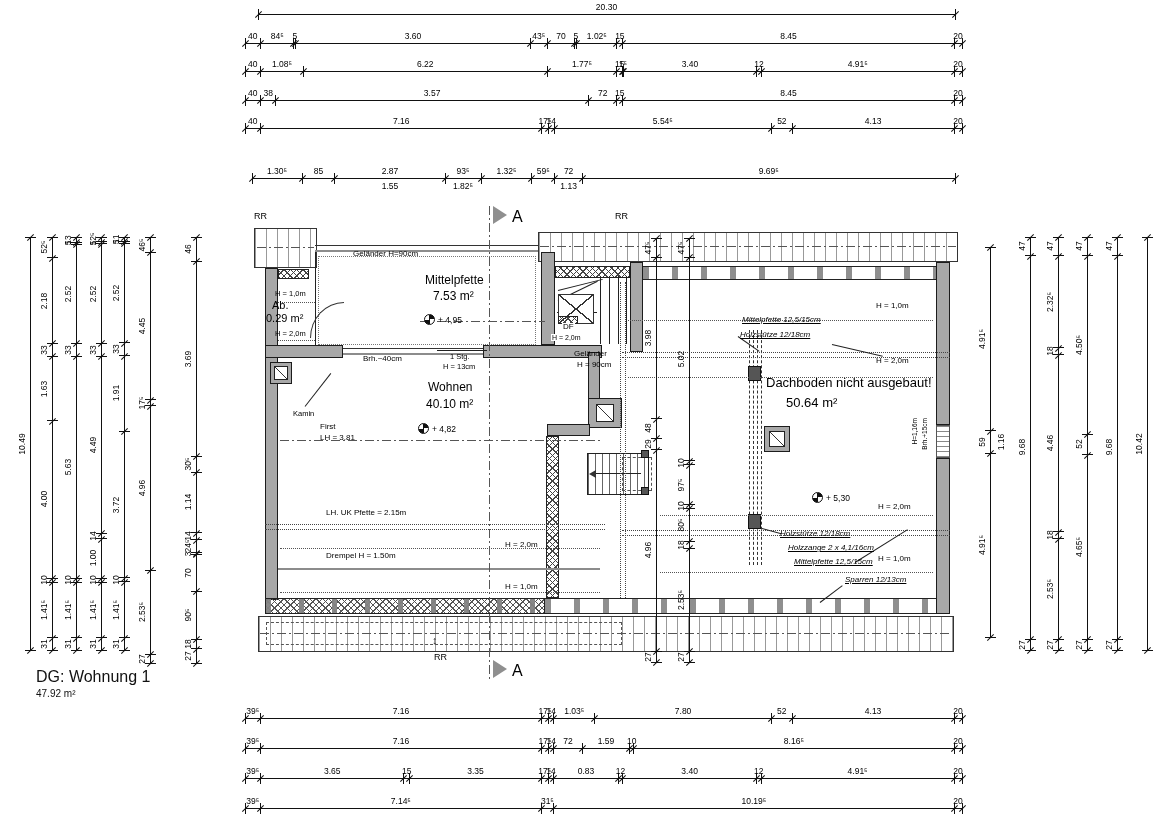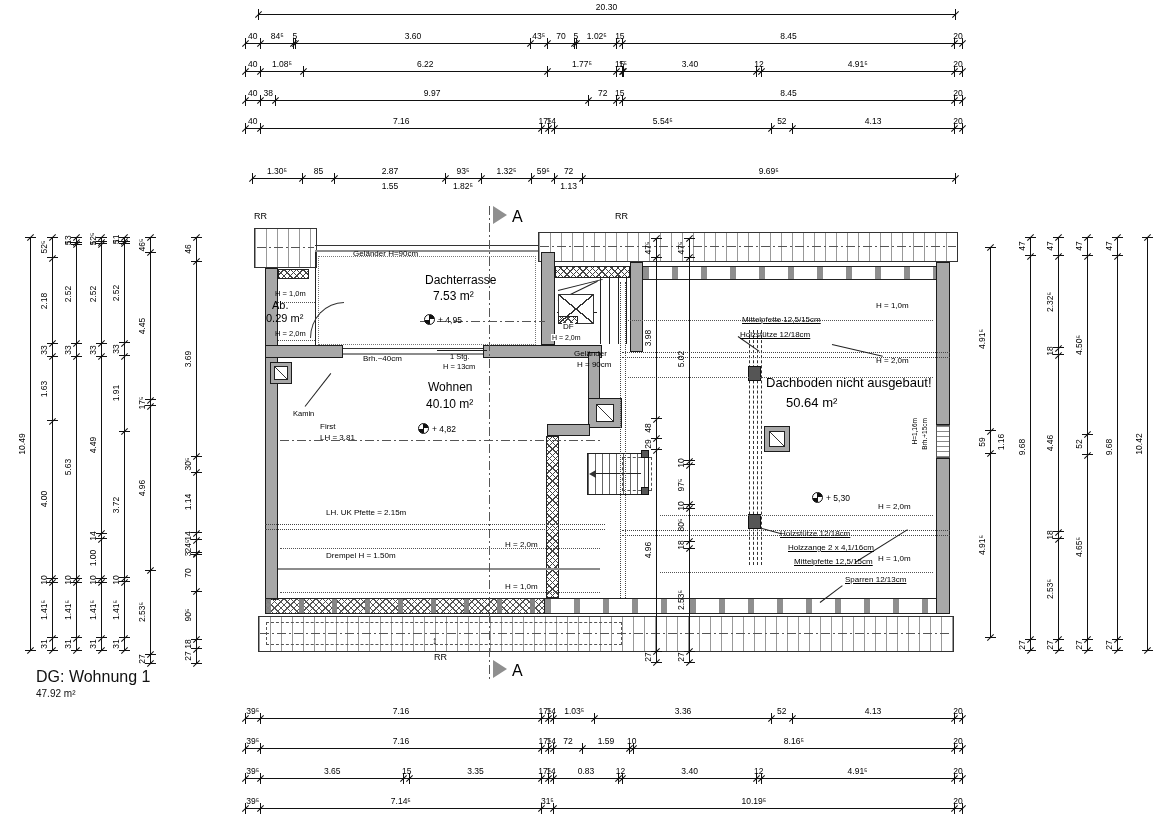--- a/index.html
+++ b/index.html
@@ -9,21 +9,21 @@
   .chain{position:absolute;}
   .ln.h{position:absolute;left:0;top:0;height:0;border-top:1px solid #111;}
   .ln.v{position:absolute;left:0;top:0;width:0;border-left:1px solid #111;}
   .tk{position:absolute;background:#111;}
   .sl{position:absolute;width:9px;height:1px;background:#111;transform:rotate(-45deg);}
   .dl{position:absolute;font-size:8.5px;line-height:1;white-space:nowrap;color:#000;}
   .dl.h{transform:translateX(-50%);}
   .dl.v{transform:translate(-50%,-50%) rotate(-90deg);}
   
   .ann{position:absolute;line-height:1.05;white-space:nowrap;color:#000;}
-  .u{text-decoration:underline;}
+  .u{text-decoration:underline;font-style:italic;}
   .vtx{writing-mode:vertical-rl;transform:rotate(180deg);}
   .bgw{background:#fff;padding:0 1px;}
   
   .lvl{position:absolute;display:flex;align-items:center;gap:3px;font-size:8.5px;}
   .lvl i{width:9px;height:9px;border-radius:50%;border:1px solid #111;flex:0 0 auto;
          background:conic-gradient(#111 0 90deg,#fff 90deg 180deg,#111 180deg 270deg,#fff 270deg 360deg);}
   
   .w{position:absolute;background:#a8a8a8;border:1px solid #1c1c1c;box-sizing:border-box;}
   .xh{position:absolute;border:1px solid #222;box-sizing:border-box;background:
       repeating-linear-gradient(45deg,#444 0 1px,transparent 1px 4.5px),
@@ -241,21 +241,21 @@
       <div class="chain" style="left: 245px; top: 100px;">
         <div class="ln h" style="width: 717px;"></div>
         <div class="tk" style="left: -0.5px; top: -5px; width: 1px; height: 11px;"></div>
         <div class="sl" style="left: -4.5px; top: 0px;"></div>
         <span class="dl h" style="left: 7.84464px; top: -11px;">40</span>
         <div class="tk" style="left: 15.1893px; top: -5px; width: 1px; height: 11px;"></div>
         <div class="sl" style="left: 11.1893px; top: 0px;"></div>
         <span class="dl h" style="left: 23.1417px; top: -11px;">38</span>
         <div class="tk" style="left: 30.0941px; top: -5px; width: 1px; height: 11px;"></div>
         <div class="sl" style="left: 26.0941px; top: 0px;"></div>
-        <span class="dl h" style="left: 187.095px; top: -11px;">9.97</span>
+        <span class="dl h" style="left: 187.095px; top: -11px;">3.57</span>
         <div class="tk" style="left: 343.095px; top: -5px; width: 1px; height: 11px;"></div>
         <div class="sl" style="left: 339.095px; top: 0px;"></div>
         <span class="dl h" style="left: 357.716px; top: -11px;">72</span>
         <div class="tk" style="left: 371.336px; top: -5px; width: 1px; height: 11px;"></div>
         <div class="sl" style="left: 367.336px; top: 0px;"></div>
         <span class="dl h" style="left: 374.778px; top: -11px;">15</span>
         <div class="tk" style="left: 377.219px; top: -5px; width: 1px; height: 11px;"></div>
         <div class="sl" style="left: 373.219px; top: 0px;"></div>
         <span class="dl h" style="left: 543.437px; top: -11px;">8.45</span>
         <div class="tk" style="left: 708.655px; top: -5px; width: 1px; height: 11px;"></div>
@@ -337,21 +337,21 @@
         <div class="sl" style="left: 292.075px; top: 0px;"></div>
         <span class="dl h" style="left: 300.009px; top: -11px;">17⁵</span>
         <div class="tk" style="left: 302.944px; top: -5px; width: 1px; height: 11px;"></div>
         <div class="sl" style="left: 298.944px; top: 0px;"></div>
         <span class="dl h" style="left: 306.192px; top: -11px;">14</span>
         <div class="tk" style="left: 308.44px; top: -5px; width: 1px; height: 11px;"></div>
         <div class="sl" style="left: 304.44px; top: 0px;"></div>
         <span class="dl h" style="left: 329.255px; top: -11px;">1.03⁵</span>
         <div class="tk" style="left: 349.069px; top: -5px; width: 1px; height: 11px;"></div>
         <div class="sl" style="left: 345.069px; top: 0px;"></div>
-        <span class="dl h" style="left: 438.09px; top: -11px;">3.36</span>
+        <span class="dl h" style="left: 438.09px; top: -11px;">7.80</span>
         <div class="tk" style="left: 526.111px; top: -5px; width: 1px; height: 11px;"></div>
         <div class="sl" style="left: 522.111px; top: 0px;"></div>
         <span class="dl h" style="left: 536.818px; top: -11px;">52</span>
         <div class="tk" style="left: 546.524px; top: -5px; width: 1px; height: 11px;"></div>
         <div class="sl" style="left: 542.524px; top: 0px;"></div>
         <span class="dl h" style="left: 628.087px; top: -11px;">4.13</span>
         <div class="tk" style="left: 708.649px; top: -5px; width: 1px; height: 11px;"></div>
         <div class="sl" style="left: 704.649px; top: 0px;"></div>
         <span class="dl h" style="left: 713.074px; top: -11px;">20</span>
         <div class="tk" style="left: 716.5px; top: -5px; width: 1px; height: 11px;"></div>
@@ -795,21 +795,21 @@
         <span class="dl v" style="top: 418.528px; left: -8px;">27</span>
         <div class="tk" style="left: -5px; top: 423.5px; width: 11px; height: 1px;"></div>
         <div class="sl" style="left: -4.5px; top: 424px;"></div>
       </div>
     </div>
   <div id="annotations">
       <div class="ann" style="left: 254px; top: 212px; font-size: 9px;">RR</div>
       <div class="ann" style="left: 615px; top: 212px; font-size: 9px;">RR</div>
       <div class="ann" style="left: 434px; top: 653px; font-size: 9px;">RR</div>
       <div class="ann" style="left: 353px; top: 250px; font-size: 8px;">Geländer H=90cm</div>
-      <div class="ann" style="left: 425px; top: 274px; font-size: 12px;">Dachterrasse</div>
+      <div class="ann" style="left: 425px; top: 274px; font-size: 12px;">Mittelpfette</div>
       <div class="ann" style="left: 433px; top: 290px; font-size: 12px;">7.53 m²</div>
       <div class="ann" style="left: 275px; top: 290px; font-size: 7.5px;">H = 1,0m</div>
       <div class="ann" style="left: 272px; top: 300px; font-size: 11px;">Ab.</div>
       <div class="ann" style="left: 266px; top: 313px; font-size: 11px;">0.29 m²</div>
       <div class="ann" style="left: 275px; top: 330px; font-size: 7.5px;">H = 2,0m</div>
       <div class="ann" style="left: 363px; top: 355px; font-size: 8px;">Brh.~40cm</div>
       <div class="ann" style="left: 450px; top: 353px; font-size: 7.5px;">1 Stg.</div>
       <div class="ann" style="left: 443px; top: 363px; font-size: 7.5px;">H = 13cm</div>
       <div class="ann" style="left: 293px; top: 410px; font-size: 7.5px;">Kamin</div>
       <div class="ann" style="left: 428px; top: 381px; font-size: 12px;">Wohnen</div>

